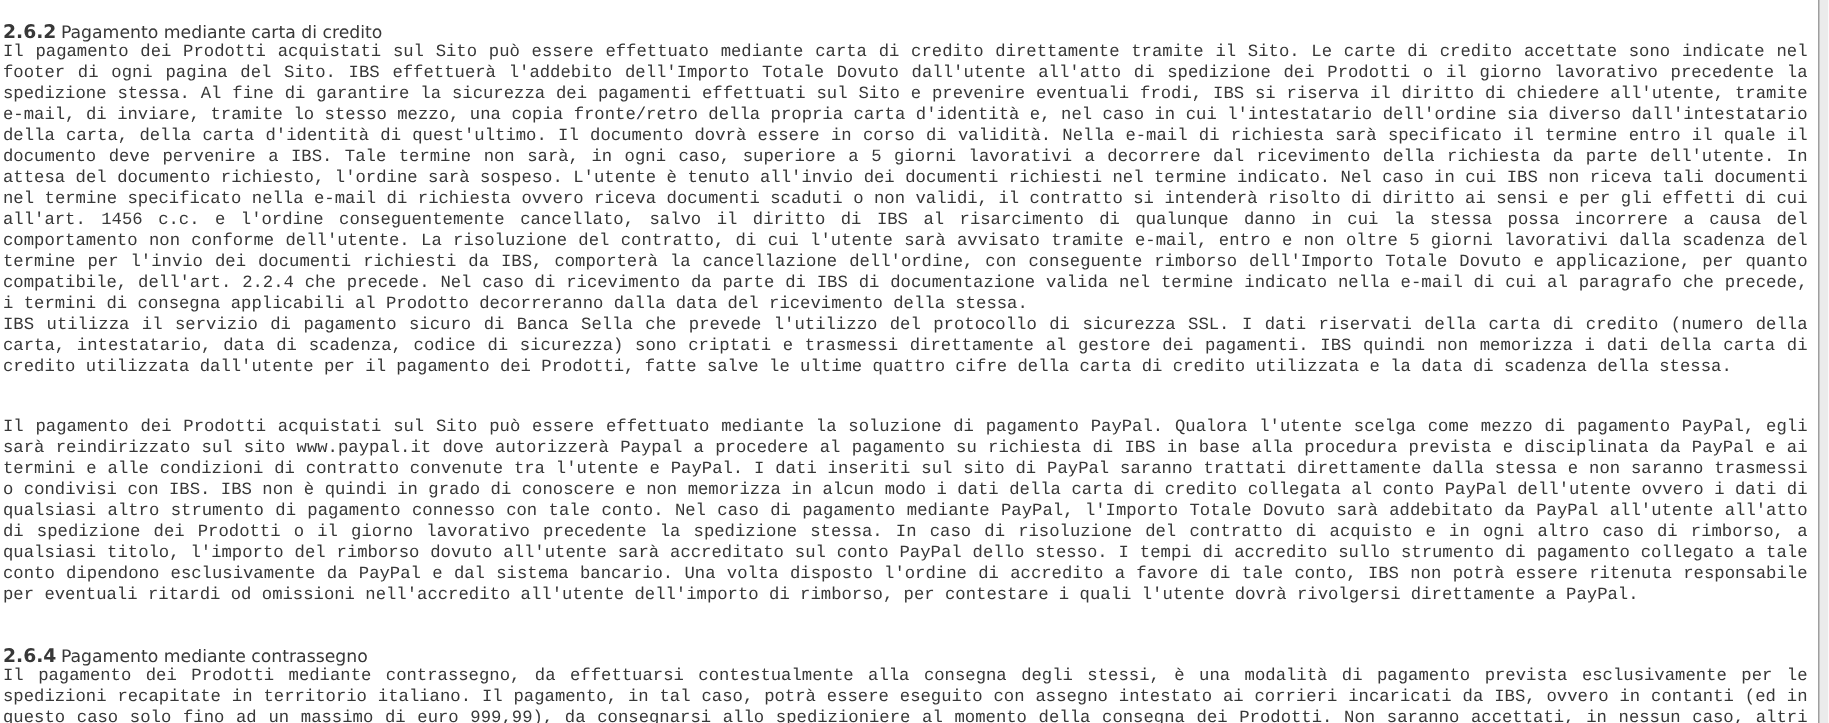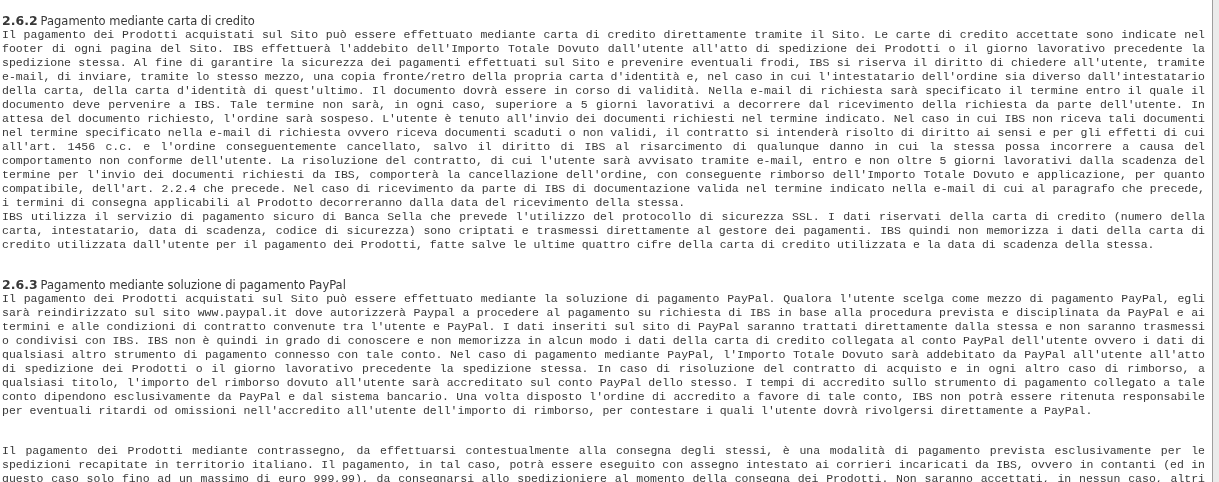--- a/index.html
+++ b/index.html
@@ -60,25 +60,25 @@
 
   <section class="tos-section">
     <h2 class="section-heading">
       <strong class="section-number">2.6.2</strong><span class="section-title">Pagamento mediante carta di credito</span>
     </h2>
     <p class="section-paragraph">Il pagamento dei Prodotti acquistati sul Sito può essere effettuato mediante carta di credito direttamente tramite il Sito. Le carte di credito accettate sono indicate nel footer di ogni pagina del Sito. IBS effettuerà l'addebito dell'Importo Totale Dovuto dall'utente all'atto di spedizione dei Prodotti o il giorno lavorativo precedente la spedizione stessa. Al fine di garantire la sicurezza dei pagamenti effettuati sul Sito e prevenire eventuali frodi, IBS si riserva il diritto di chiedere all'utente, tramite e-mail, di inviare, tramite lo stesso mezzo, una copia fronte/retro della propria carta d'identità e, nel caso in cui l'intestatario dell'ordine sia diverso dall'intestatario della carta, della carta d'identità di quest'ultimo. Il documento dovrà essere in corso di validità. Nella e-mail di richiesta sarà specificato il termine entro il quale il documento deve pervenire a IBS. Tale termine non sarà, in ogni caso, superiore a 5 giorni lavorativi a decorrere dal ricevimento della richiesta da parte dell'utente. In attesa del documento richiesto, l'ordine sarà sospeso. L'utente è tenuto all'invio dei documenti richiesti nel termine indicato. Nel caso in cui IBS non riceva tali documenti nel termine specificato nella e-mail di richiesta ovvero riceva documenti scaduti o non validi, il contratto si intenderà risolto di diritto ai sensi e per gli effetti di cui all'art. 1456 c.c. e l'ordine conseguentemente cancellato, salvo il diritto di IBS al risarcimento di qualunque danno in cui la stessa possa incorrere a causa del comportamento non conforme dell'utente. La risoluzione del contratto, di cui l'utente sarà avvisato tramite e-mail, entro e non oltre 5 giorni lavorativi dalla scadenza del termine per l'invio dei documenti richiesti da IBS, comporterà la cancellazione dell'ordine, con conseguente rimborso dell'Importo Totale Dovuto e applicazione, per quanto compatibile, dell'art. 2.2.4 che precede. Nel caso di ricevimento da parte di IBS di documentazione valida nel termine indicato nella e-mail di cui al paragrafo che precede, i termini di consegna applicabili al Prodotto decorreranno dalla data del ricevimento della stessa.</p>
     <p class="section-paragraph">IBS utilizza il servizio di pagamento sicuro di Banca Sella che prevede l'utilizzo del protocollo di sicurezza SSL. I dati riservati della carta di credito (numero della carta, intestatario, data di scadenza, codice di sicurezza) sono criptati e trasmessi direttamente al gestore dei pagamenti. IBS quindi non memorizza i dati della carta di credito utilizzata dall'utente per il pagamento dei Prodotti, fatte salve le ultime quattro cifre della carta di credito utilizzata e la data di scadenza della stessa.</p>
   </section>
 
   <section class="tos-section">
-    <h2 class="section-heading">
-      <strong class="section-number">2.6.3</strong><span class="section-title">Pagamento mediante soluzione di pagamento PayPal</span>
-    </h2>
     <p class="section-paragraph">Il pagamento dei Prodotti acquistati sul Sito può essere effettuato mediante la soluzione di pagamento PayPal. Qualora l'utente scelga come mezzo di pagamento PayPal, egli sarà reindirizzato sul sito www.paypal.it dove autorizzerà Paypal a procedere al pagamento su richiesta di IBS in base alla procedura prevista e disciplinata da PayPal e ai termini e alle condizioni di contratto convenute tra l'utente e PayPal. I dati inseriti sul sito di PayPal saranno trattati direttamente dalla stessa e non saranno trasmessi o condivisi con IBS. IBS non è quindi in grado di conoscere e non memorizza in alcun modo i dati della carta di credito collegata al conto PayPal dell'utente ovvero i dati di qualsiasi altro strumento di pagamento connesso con tale conto. Nel caso di pagamento mediante PayPal, l'Importo Totale Dovuto sarà addebitato da PayPal all'utente all'atto di spedizione dei Prodotti o il giorno lavorativo precedente la spedizione stessa. In caso di risoluzione del contratto di acquisto e in ogni altro caso di rimborso, a qualsiasi titolo, l'importo del rimborso dovuto all'utente sarà accreditato sul conto PayPal dello stesso. I tempi di accredito sullo strumento di pagamento collegato a tale conto dipendono esclusivamente da PayPal e dal sistema bancario. Una volta disposto l'ordine di accredito a favore di tale conto, IBS non potrà essere ritenuta responsabile per eventuali ritardi od omissioni nell'accredito all'utente dell'importo di rimborso, per contestare i quali l'utente dovrà rivolgersi direttamente a PayPal.</p>
   </section>
 
   <section class="tos-section">
+    <h2 class="section-heading">
+      <strong class="section-number">2.6.4</strong><span class="section-title">Pagamento mediante contrassegno</span>
+    </h2>
     <p class="section-paragraph">Il pagamento dei Prodotti mediante contrassegno, da effettuarsi contestualmente alla consegna degli stessi, è una modalità di pagamento prevista esclusivamente per le spedizioni recapitate in territorio italiano. Il pagamento, in tal caso, potrà essere eseguito con assegno intestato ai corrieri incaricati da IBS, ovvero in contanti (ed in questo caso solo fino ad un massimo di euro 999,99), da consegnarsi allo spedizioniere al momento della consegna dei Prodotti. Non saranno accettati, in nessun caso, altri mezzi di pagamento. L'ammontare che sarà pagato allo spedizioniere corrisponderà all'Importo Totale Dovuto. In caso di pagamento mediante contrassegno è dovuto un contributo supplementare il cui ammontare sarà indicato durante il procedimento di acquisto, prima che l'utente effettui la trasmissione dell'ordine e nella conferma d'ordine.</p>
   </section>
 
 </div>
 
 <div class="right-gutter"></div>
 
 </body></html>

